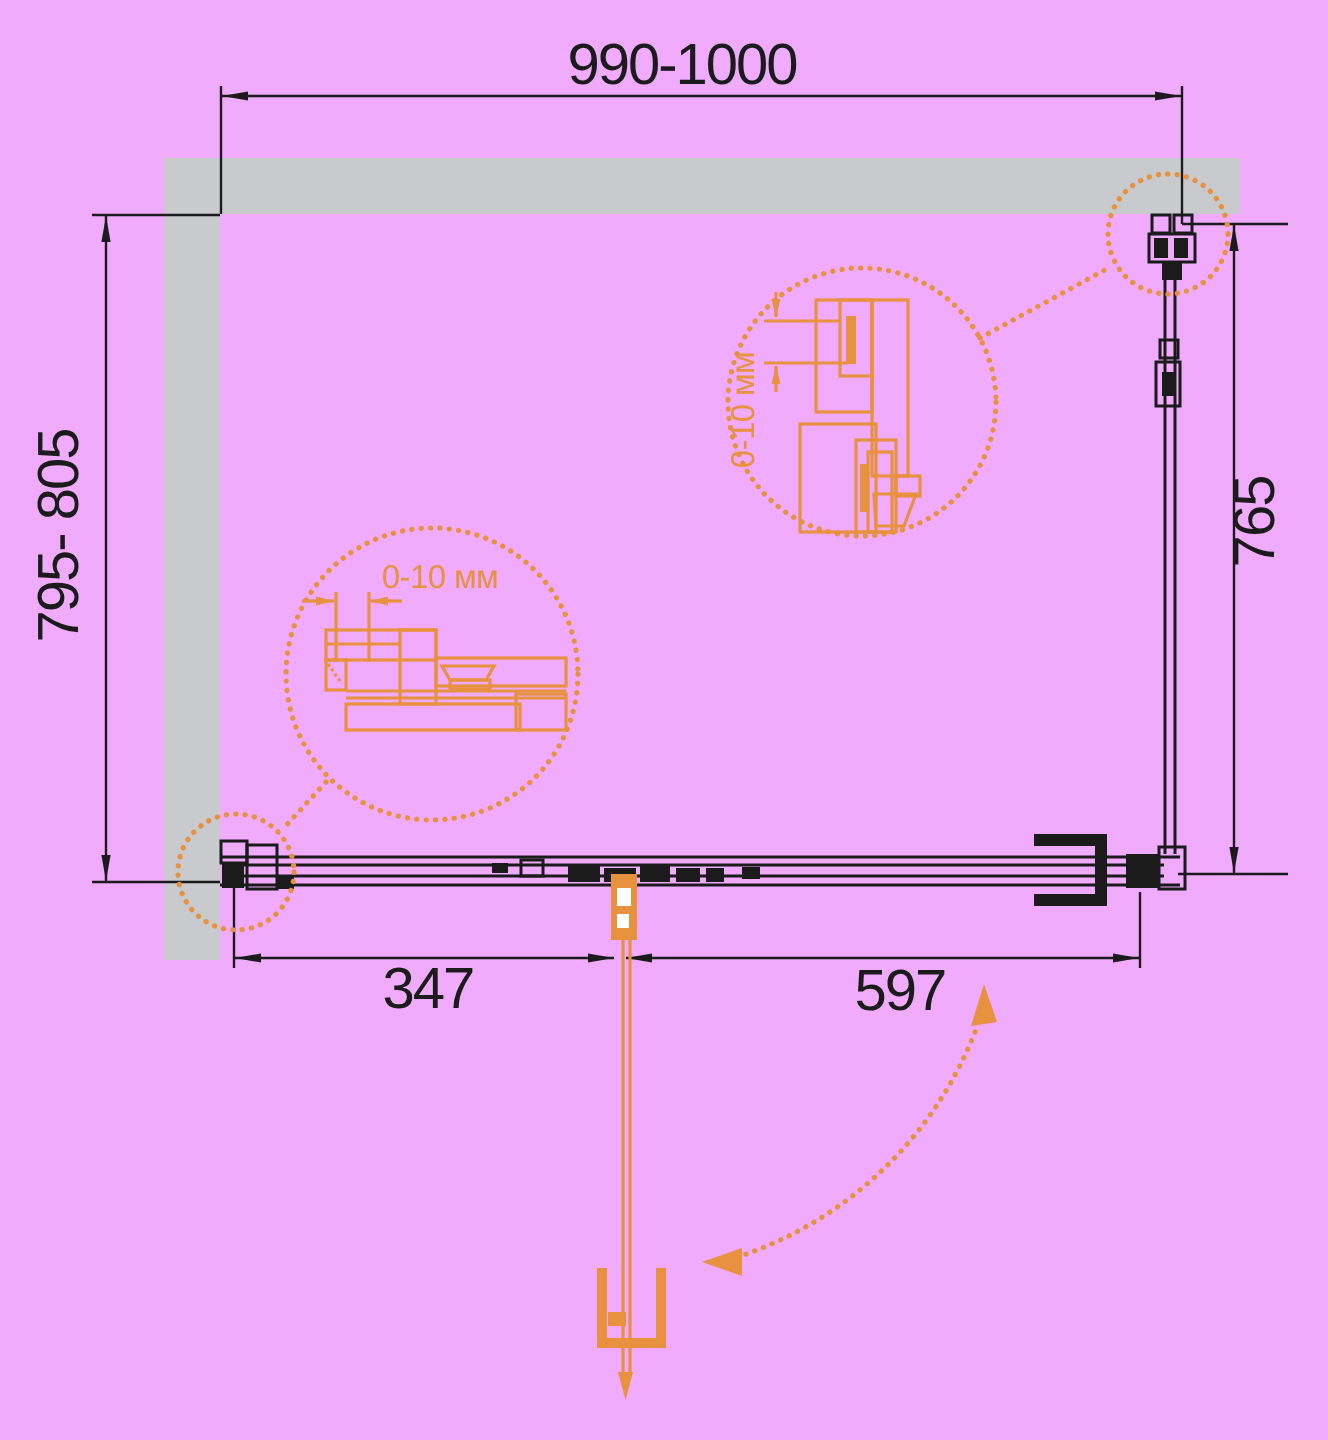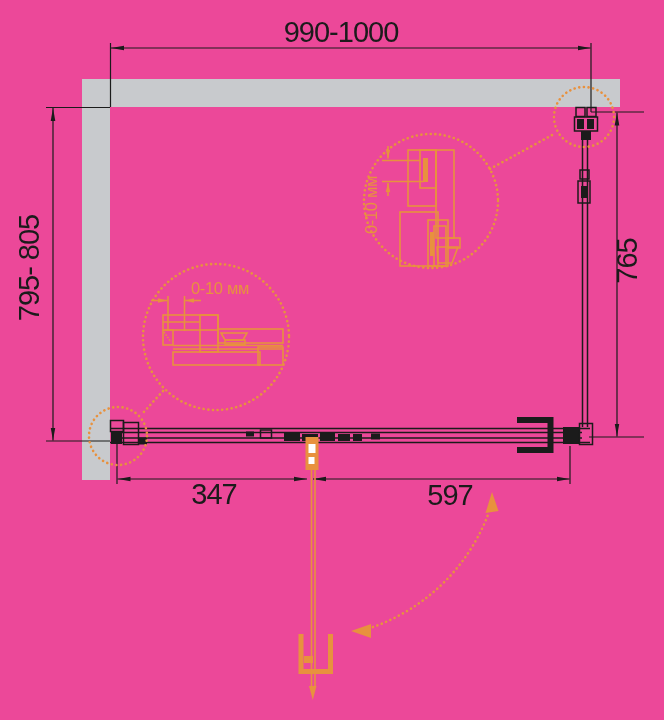--- a/index.html
+++ b/index.html
@@ -1,16 +1,16 @@
 <!DOCTYPE html>
 <html><head>
 <meta charset="utf-8">
 <style>
   html,body{margin:0;padding:0;background:#ffffff;}
-  .stage{position:relative;width:664px;height:720px;background:#ec4899;overflow:hidden;}
+  .stage{position:relative;width:664px;height:720px;background:#f0abfc;overflow:hidden;}
   svg{position:absolute;left:0;top:0;}
   text{font-family:"Liberation Sans", sans-serif;fill:#1b1b1b;}
   .dim-text{font-size:29px;letter-spacing:-1px;}
   .blk{stroke:#1b1b1b;fill:none;stroke-width:1.5;}
   .blk-thin{stroke:#1b1b1b;fill:none;stroke-width:1.2;}
   .blk-f{fill:#1b1b1b;stroke:none;}
   .org{stroke:#e8913e;fill:none;stroke-width:1.6;}
   .org-f{fill:#e8913e;stroke:none;}
   .org-dot{stroke:#e8913e;fill:none;stroke-width:2.6;stroke-linecap:round;stroke-dasharray:0.1 4.6;}
   .org-text{font-size:16.5px;fill:#e8913e;letter-spacing:-0.3px;}

